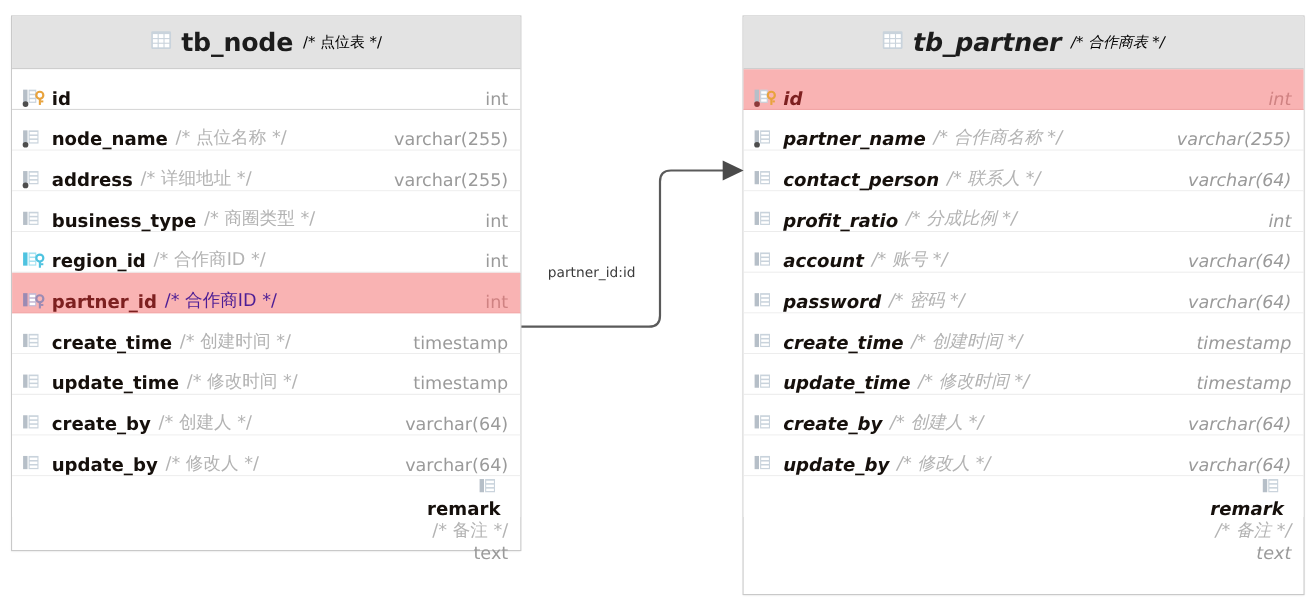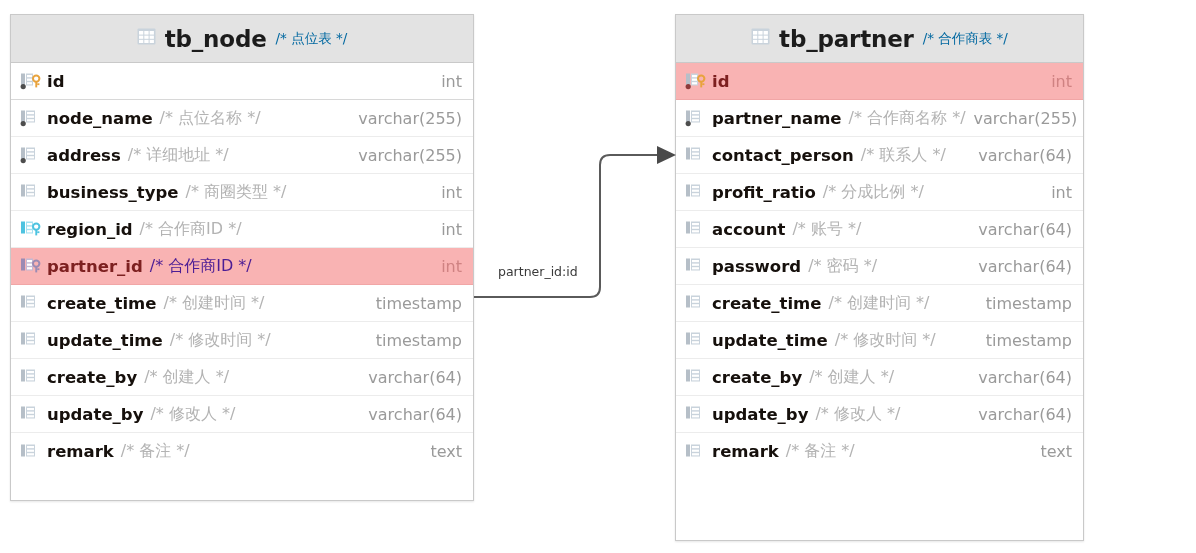--- a/index.html
+++ b/index.html
@@ -18,21 +18,21 @@
 
   
   .entity {
     position: absolute;
     box-sizing: border-box;
     background: #ffffff;
     border: 1px solid #c9c9c9;
     box-shadow: 0 1px 2px rgba(0,0,0,0.10);
   }
   #entity-node    { left: 10px;  top: 14px;  width: 464px; height: 487px; }
-  #entity-partner { left: 675px; top: 14px;  width: 409px; height: 527px; }
+  #entity-partner { left: 675px; top: 14px;  width: 511px; height: 527px; font-style: italic; }
 
   
   .entity-header {
     box-sizing: border-box;
     height: 48px;
     background: #e3e3e3;
     border-bottom: 1px solid #c9c9c9;
     display: flex;
     align-items: center;
     justify-content: center;
@@ -42,37 +42,37 @@
   .table-icon { flex: none; display: block; }
   .entity-title {
     font-size: 23px;
     font-weight: bold;
     color: #1c1c1c;
     letter-spacing: -0.2px;
     white-space: nowrap;
   }
   .entity-comment {
     font-size: 13.5px;
-    color: #0369a1;
+    color: #000000;
     white-space: nowrap;
     font-weight: normal;
   }
 
   
   .rows { display: block; }
   .row {
     box-sizing: border-box;
     height: 37px;
     display: flex;
-    align-items: center;
+    align-items: flex-end;
     padding: 0 11px 0 9px;
     border-bottom: 1px solid #ececec;
     background: #ffffff;
   }
-  .row:last-child { border-bottom: none; }
+  .row:last-child { border-bottom: none; flex-direction: column; }
   .row.sep-strong { border-bottom: 1px solid #d8d8d8; }
   .row.highlight { background: #f9b3b3; border-bottom-color: #f1a6a6; }
 
   .col-icon { flex: none; width: 27px; display: flex; align-items: center; }
   .col-name {
     font-size: 16.5px;
     font-weight: bold;
     color: #16100c;
     white-space: nowrap;
     margin-right: 7px;
@@ -94,21 +94,20 @@
   .row.highlight .col-type { color: #cf8282; }
 
   
   #relation-connector { position: absolute; left: 0; top: 0; pointer-events: none; }
   .rel-label {
     position: absolute;
     font-size: 12.5px;
     color: #3a3a3a;
     white-space: nowrap;
     font-family: "DejaVu Sans", "Liberation Sans", sans-serif;
-    margin-top: 24px;
   }
 </style>
 </head>
 <body>
 
 <div class="entity" id="entity-node">
   <div class="entity-header">
     <span class="table-icon">
       <svg width="19" height="19" viewBox="0 0 19 19">
         <rect x="0.5" y="1.5" width="18" height="16" rx="1" fill="#c9d3dc"></rect>

